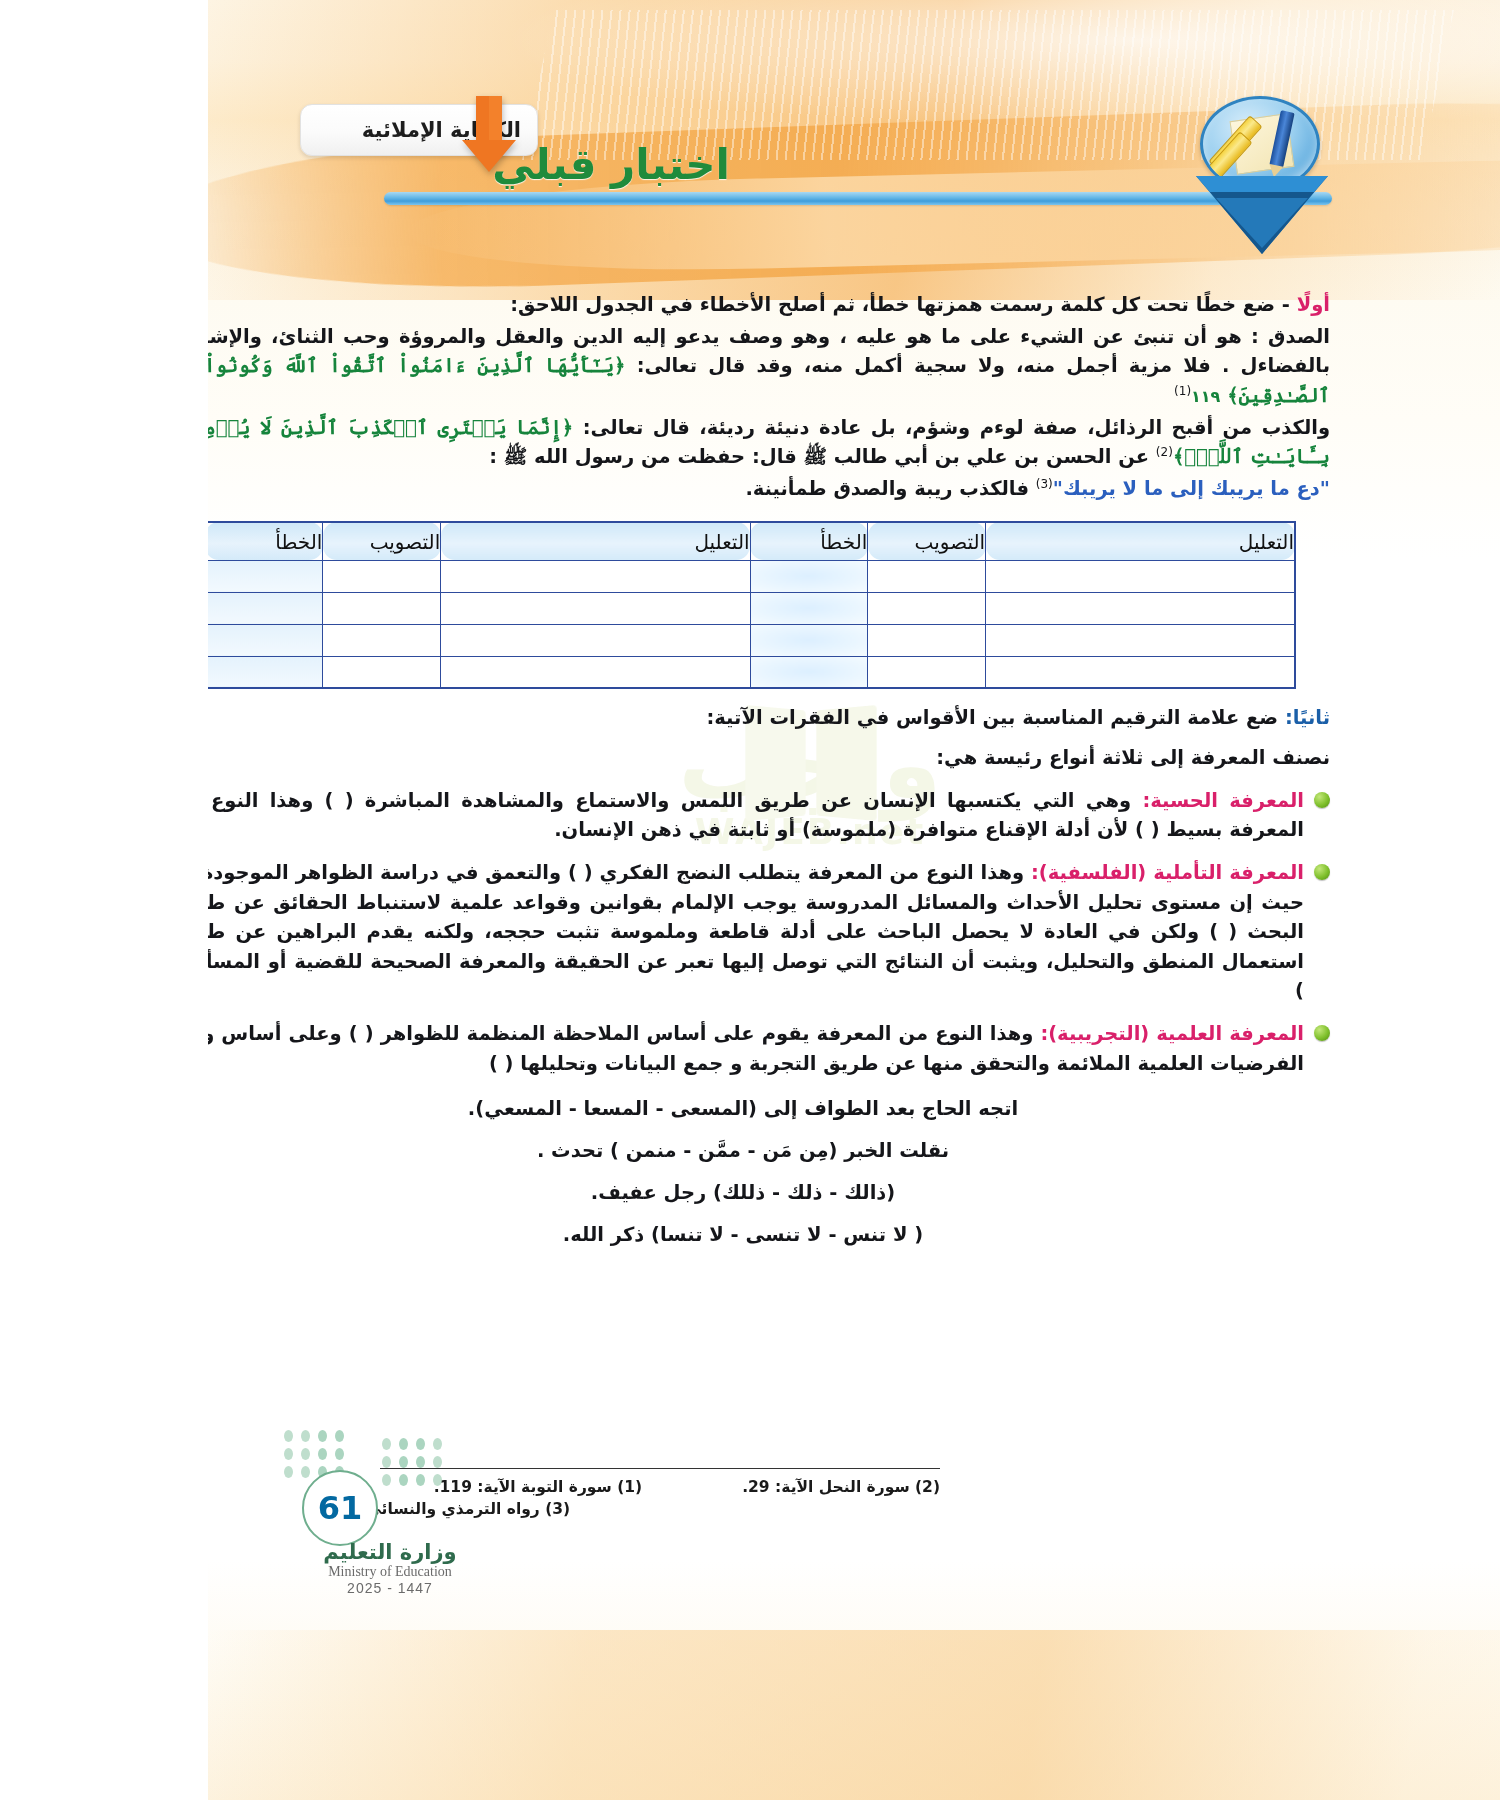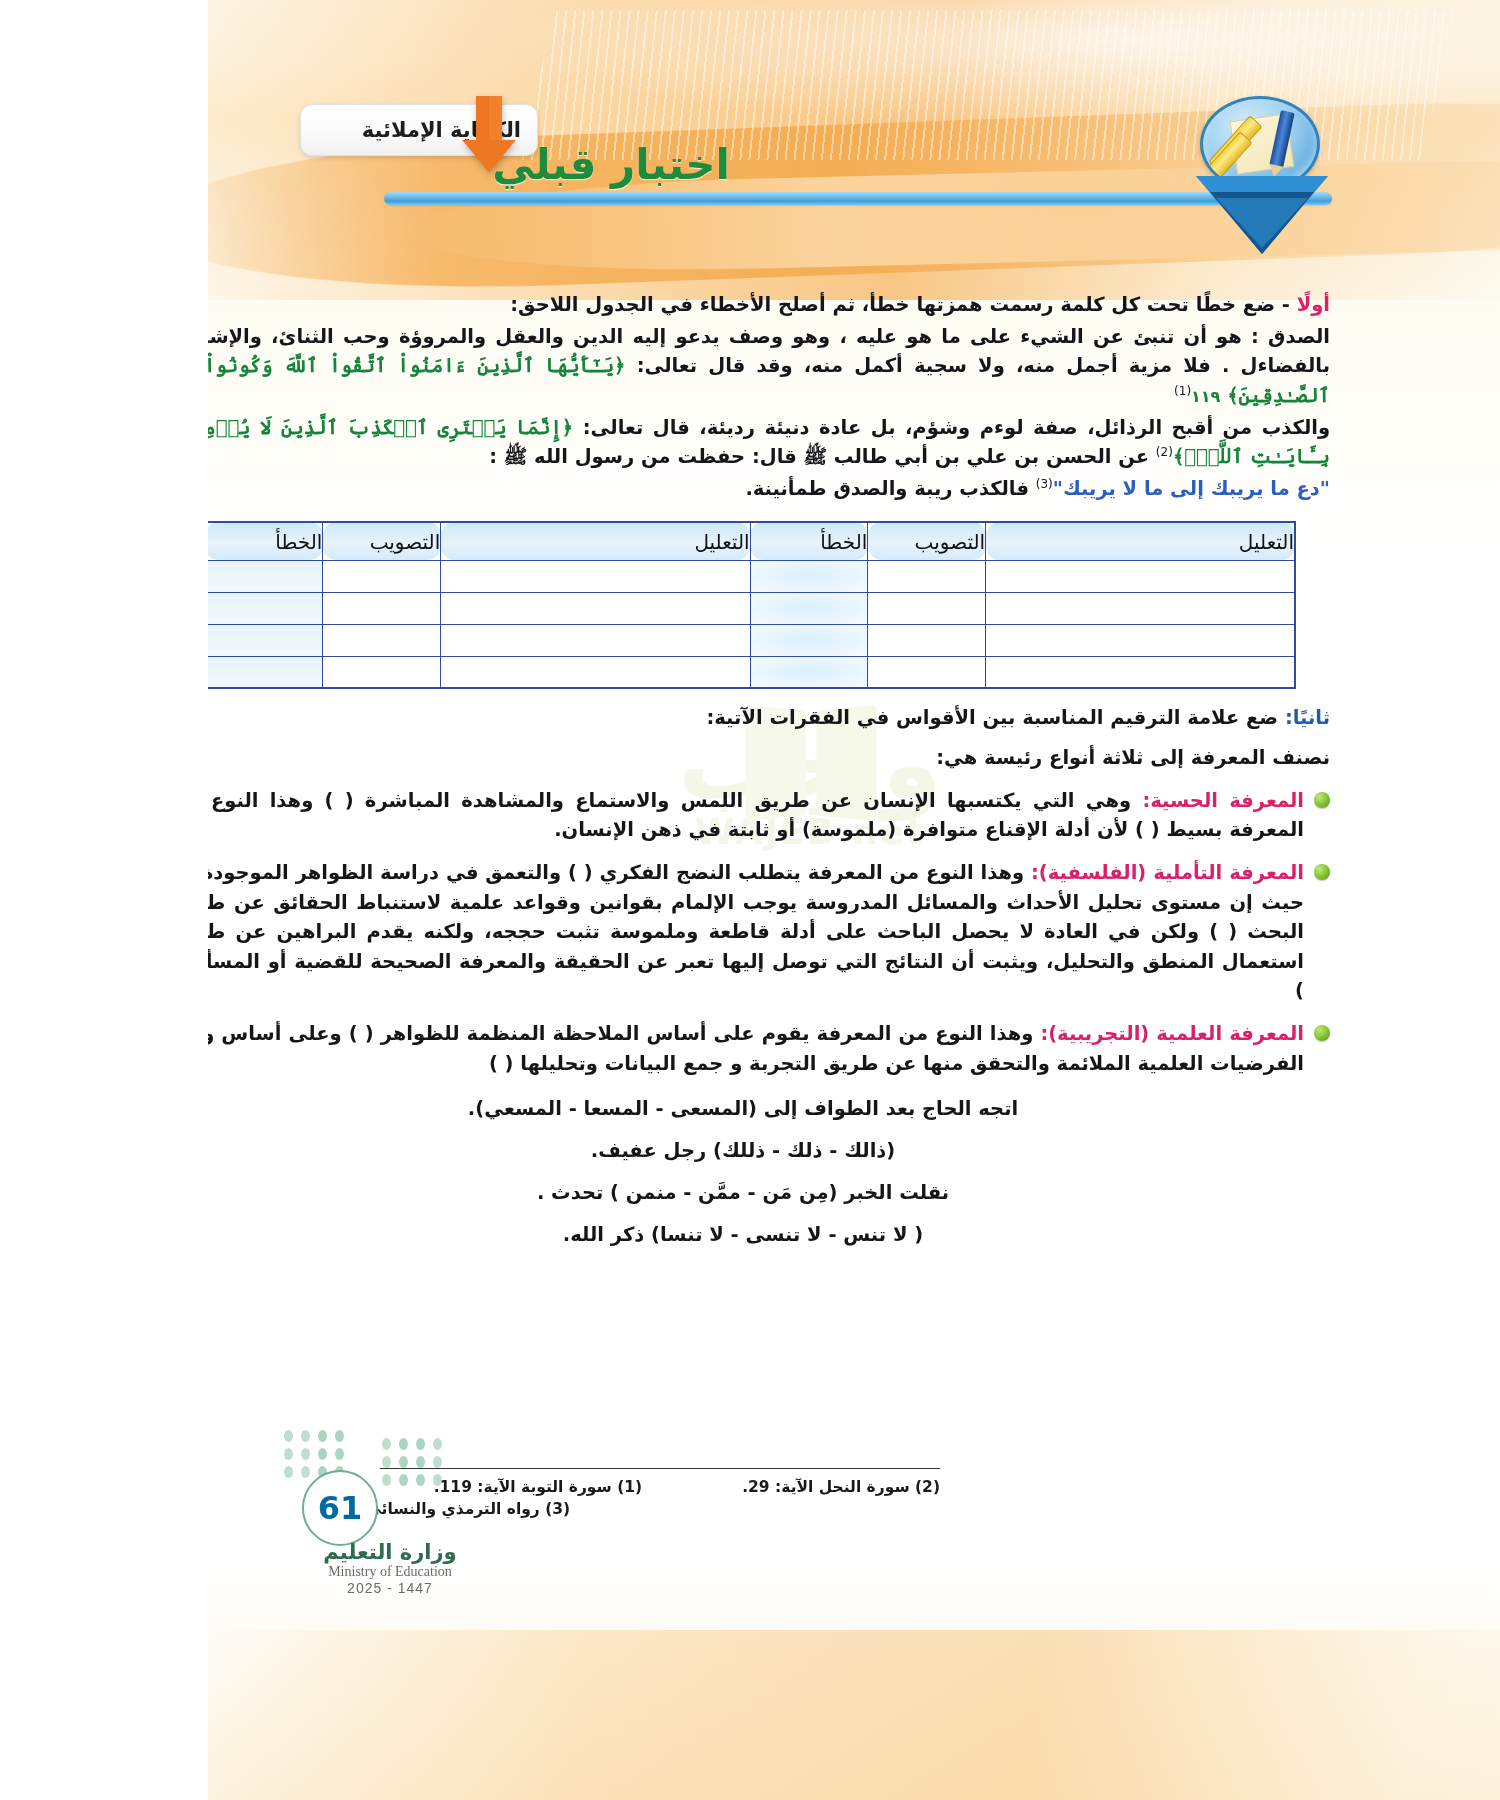--- a/index.html
+++ b/index.html
@@ -444,25 +444,25 @@
     </div>
 
 
     <div class="choices-block">
       <div class="choice-row">
         <span class="dia"></span>
         <span class="choice-text">اتجه الحاج بعد الطواف إلى (المسعى - المسعا - المسعي).</span>
       </div>
       <div class="choice-row">
         <span class="dia"></span>
-        <span class="choice-text">(ذالك - ذلك - ذللك) رجل عفيف.</span>
+        <span class="choice-text">نقلت الخبر (مِن مَن - ممَّن - منمن ) تحدث .</span>
       </div>
       <div class="choice-row">
         <span class="dia"></span>
-        <span class="choice-text">نقلت الخبر (مِن مَن - ممَّن - منمن ) تحدث .</span>
+        <span class="choice-text">(ذالك - ذلك - ذللك) رجل عفيف.</span>
       </div>
       <div class="choice-row">
         <span class="dia"></span>
         <span class="choice-text">( لا تنس - لا تنسى - لا تنسا) ذكر الله.</span>
       </div>
     </div>
 
   </div>
 
   <div class="fn-rule"></div>

